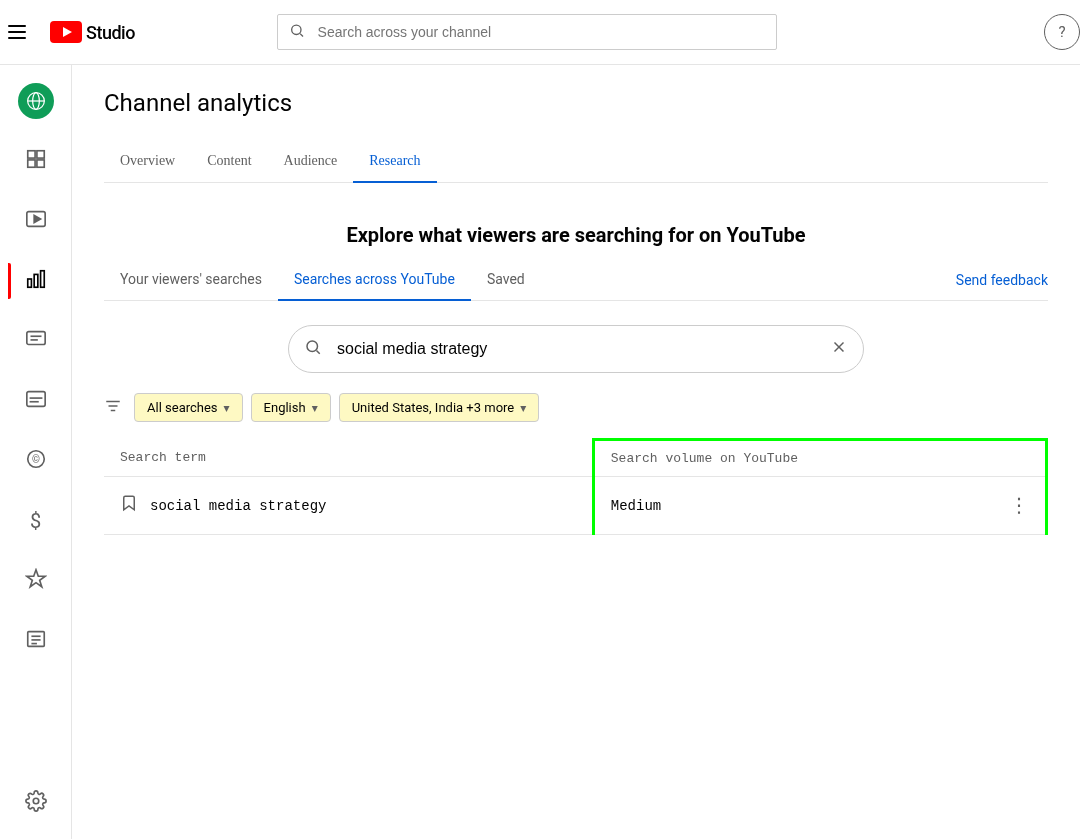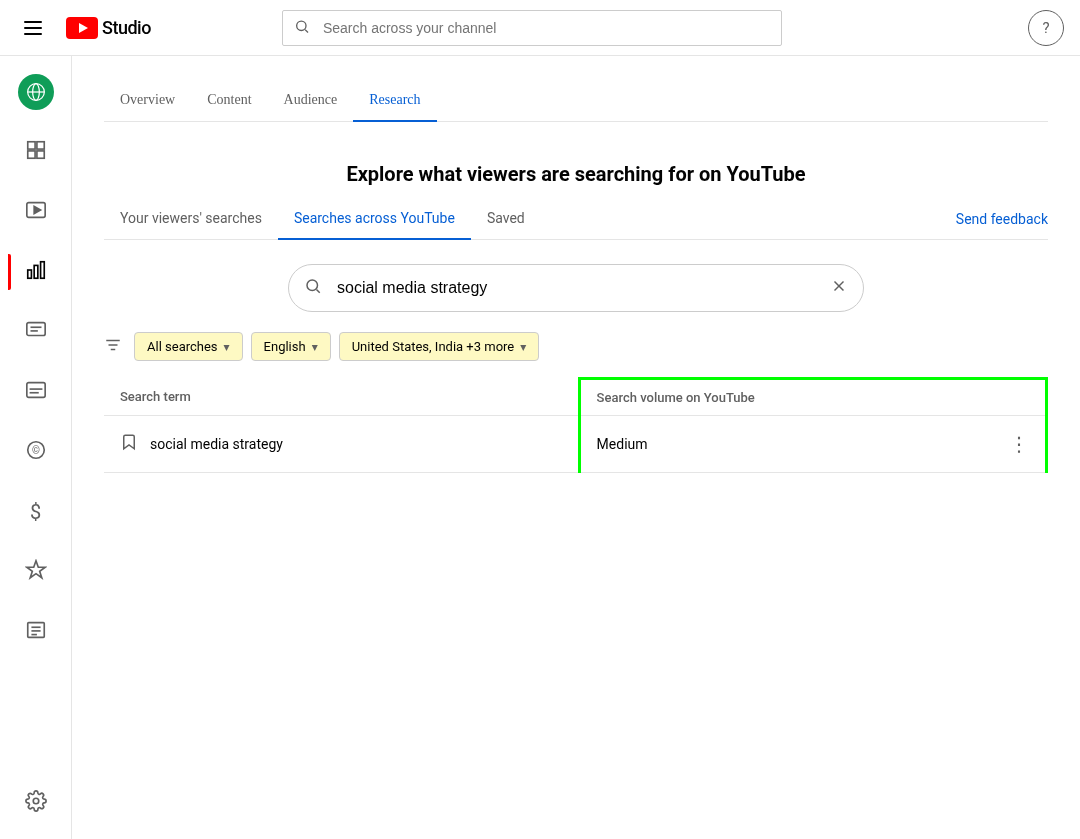--- a/index.html
+++ b/index.html
@@ -1,20 +1,20 @@
 <!DOCTYPE html>
 <html><head>
   <meta charset="utf-8">
   <style>
     * { box-sizing: border-box; margin: 0; padding: 0; }
     body { font-family: 'Roboto', Arial, sans-serif; background: #fff; color: #030303; font-size: 14px; }
 
     
     .app { display: flex; flex-direction: column; height: 839px; overflow: hidden; }
-    .header { display: flex; align-items: center; padding: 0 16px; height: 56px; border-bottom: 1px solid #e5e5e5; flex-shrink: 0; gap: 16px; }
+    .header { display: flex; align-items: center; padding: 0 0; height: 65px; border-bottom: 1px solid #e5e5e5; flex-shrink: 0; gap: 16px; }
     .main-layout { display: flex; flex: 1; overflow: hidden; }
     .sidebar { width: 72px; border-right: 1px solid #e5e5e5; display: flex; flex-direction: column; align-items: center; padding: 8px 0; gap: 4px; flex-shrink: 0; }
     .content { flex: 1; overflow-y: auto; padding: 24px 32px; }
 
     
     .hamburger { display: flex; flex-direction: column; gap: 4px; cursor: pointer; padding: 8px; }
     .hamburger span { display: block; width: 18px; height: 2px; background: #030303; border-radius: 1px; }
     .logo { display: flex; align-items: center; gap: 4px; text-decoration: none; }
     .logo-icon { width: 32px; height: 22px; }
     .logo-text { font-size: 18px; font-weight: 500; color: #030303; letter-spacing: -0.5px; }
@@ -57,21 +57,21 @@
     .search-input-icon { position: absolute; left: 16px; top: 50%; transform: translateY(-50%); color: #606060; font-size: 18px; }
     .search-input-clear { position: absolute; right: 16px; top: 50%; transform: translateY(-50%); color: #606060; font-size: 18px; cursor: pointer; }
 
     
     .filters { display: flex; align-items: center; gap: 8px; margin-bottom: 16px; }
     .filter-icon { color: #606060; font-size: 18px; margin-right: 4px; }
     .filter-chip { display: flex; align-items: center; gap: 6px; border: 1px solid #ccc; border-radius: 4px; padding: 6px 12px; font-size: 13px; cursor: pointer; color: #030303; background: #fef9c3; }
     .chevron-down { font-size: 12px; color: #606060; }
 
     
-    .results-table { width: 100%; border-collapse: collapse; }
+    .results-table { width: 100%; border-collapse: collapse; font-family: Liberation Mono, monospace; }
     .results-table th { text-align: left; font-size: 13px; font-weight: 500; color: #606060; padding: 10px 16px; border-bottom: 1px solid #e5e5e5; }
     .results-table td { padding: 16px; border-bottom: 1px solid #e5e5e5; font-size: 14px; }
     .bookmark-btn { color: #606060; cursor: pointer; font-size: 18px; margin-right: 12px; }
     .term-cell { display: flex; align-items: center; }
     .volume-cell { display: flex; align-items: center; justify-content: space-between; }
     .more-btn { color: #606060; cursor: pointer; font-size: 20px; }
   </style>
 </head>
 <body>
 
@@ -209,20 +209,21 @@
         <span class="sidebar-icon">
           <svg width="22" height="22" viewBox="0 0 24 24" fill="none" stroke="#606060" stroke-width="1.8">
               <circle cx="12" cy="12" r="3"></circle>
               <path d="M19.4 15a1.65 1.65 0 0 0 .33 1.82l.06.06a2 2 0 0 1-2.83 2.83l-.06-.06a1.65 1.65 0 0 0-1.82-.33 1.65 1.65 0 0 0-1 1.51V21a2 2 0 0 1-4 0v-.09A1.65 1.65 0 0 0 9 19.4a1.65 1.65 0 0 0-1.82.33l-.06.06a2 2 0 0 1-2.83-2.83l.06-.06A1.65 1.65 0 0 0 4.68 15a1.65 1.65 0 0 0-1.51-1H3a2 2 0 0 1 0-4h.09A1.65 1.65 0 0 0 4.6 9a1.65 1.65 0 0 0-.33-1.82l-.06-.06a2 2 0 0 1 2.83-2.83l.06.06A1.65 1.65 0 0 0 9 4.68a1.65 1.65 0 0 0 1-1.51V3a2 2 0 0 1 4 0v.09a1.65 1.65 0 0 0 1 1.51 1.65 1.65 0 0 0 1.82-.33l.06-.06a2 2 0 0 1 2.83 2.83l-.06.06A1.65 1.65 0 0 0 19.4 9a1.65 1.65 0 0 0 1.51 1H21a2 2 0 0 1 0 4h-.09a1.65 1.65 0 0 0-1.51 1z"></path>
             </svg>
         </span>
       </div>
     </div>
 
     <div class="content">
+      <h1 class="page-title">Channel analytics</h1>
 
       <div class="tabs">
         <div class="tab">Overview</div>
         <div class="tab">Content</div>
         <div class="tab">Audience</div>
         <div class="tab active">Research</div>
       </div>
 
       <div class="research-content">
         <h2 class="explore-heading">Explore what viewers are searching for on YouTube</h2>

